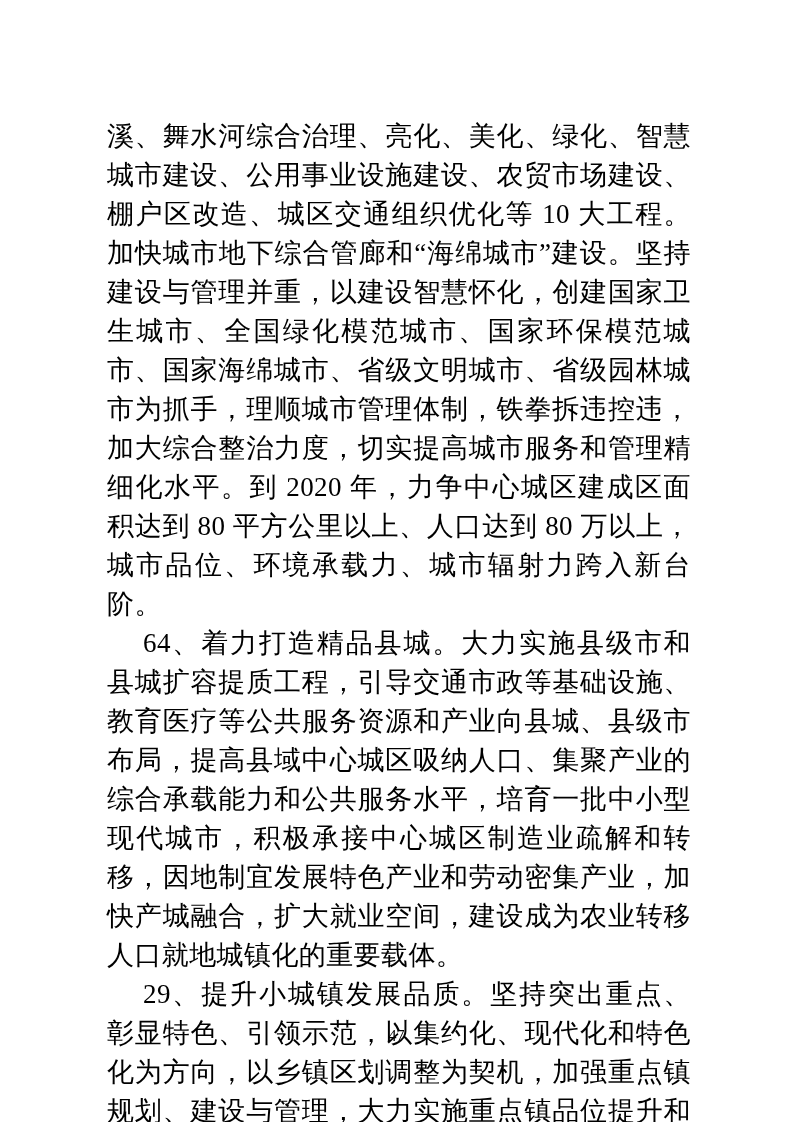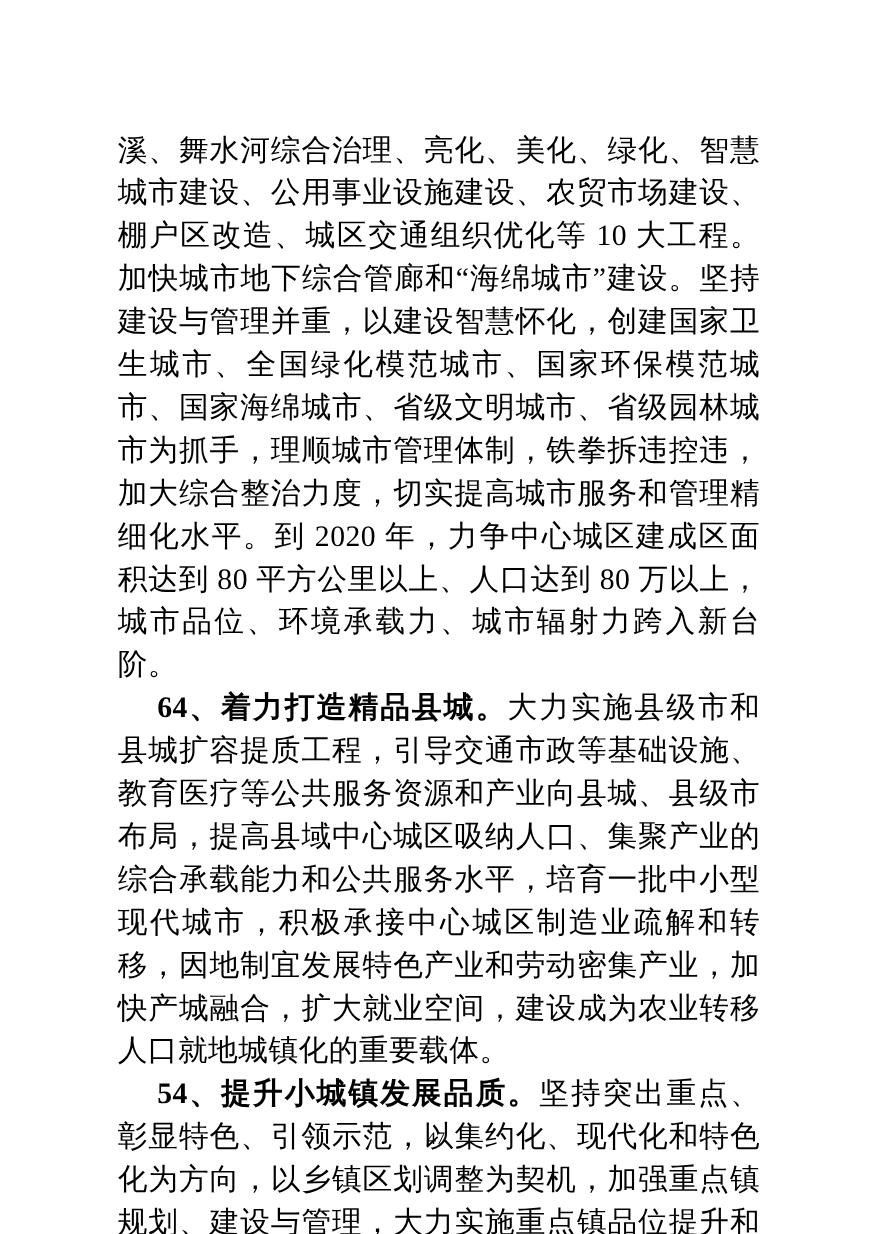--- a/index.html
+++ b/index.html
@@ -24,37 +24,37 @@
     width: 584px;
     font-size: 27px;
     line-height: 39px;
     text-align: justify;
     text-justify: inter-ideograph;
     letter-spacing: 0.4px;
   }
   .para { margin: 0; padding: 0; }
   .para.indent { text-indent: 36px; }
   .run { font-weight: 400; }
-  .run.bold { font-weight: 700; }
+  .run.bold { font-weight: 400; }
   .page-footer {
     position: absolute;
     left: 0;
     top: 1025px;
     width: 100%;
     text-align: center;
     font-size: 16px;
     line-height: 22px;
     color: #000000;
   }
 </style>
 </head>
 <body>
 
 <div class="page">
   <main class="doc-body" id="doc-body">
       <p class="para"><span class="run">溪、舞水河综合治理、亮化、美化、绿化、智慧城市建设、公用事业设施建设、农贸市场建设、棚户区改造、城区交通组织优化等 10 大工程。加快城市地下综合管廊和“海绵城市”建设。坚持建设与管理并重，以建设智慧怀化，创建国家卫生城市、全国绿化模范城市、国家环保模范城市、国家海绵城市、省级文明城市、省级园林城市为抓手，理顺城市管理体制，铁拳拆违控违，加大综合整治力度，切实提高城市服务和管理精细化水平。到 2020 年，力争中心城区建成区面积达到 80 平方公里以上、人口达到 80 万以上，城市品位、环境承载力、城市辐射力跨入新台阶。</span></p>
       <p class="para indent"><span class="run bold">64、着力打造精品县城。</span><span class="run">大力实施县级市和县城扩容提质工程，引导交通市政等基础设施、教育医疗等公共服务资源和产业向县城、县级市布局，提高县域中心城区吸纳人口、集聚产业的综合承载能力和公共服务水平，培育一批中小型现代城市，积极承接中心城区制造业疏解和转移，因地制宜发展特色产业和劳动密集产业，加快产城融合，扩大就业空间，建设成为农业转移人口就地城镇化的重要载体。</span></p>
-      <p class="para indent"><span class="run bold">54、提升小城镇发展品质。</span><span class="run">坚持突出重点、彰显特色、引领示范，以集约化、现代化和特色化为方向，以乡镇区划调整为契机，加强重点镇规划、建设与管理，大力实施重点镇品位提升和省际边界口子镇建设工程，着力培育一批工业强镇、商贸重镇、旅游名镇。加快推动城镇供水、供电、供气、通信、生活垃圾和污水处理等基础设施建设向重点镇布局。</span></p>
+      <p class="para indent"><span class="run bold">29、提升小城镇发展品质。</span><span class="run">坚持突出重点、彰显特色、引领示范，以集约化、现代化和特色化为方向，以乡镇区划调整为契机，加强重点镇规划、建设与管理，大力实施重点镇品位提升和省际边界口子镇建设工程，着力培育一批工业强镇、商贸重镇、旅游名镇。加快推动城镇供水、供电、供气、通信、生活垃圾和污水处理等基础设施建设向重点镇布局。</span></p>
     </main>
   <footer class="page-footer">
     <span>47</span>
   </footer>
 </div>
 
 </body></html>

